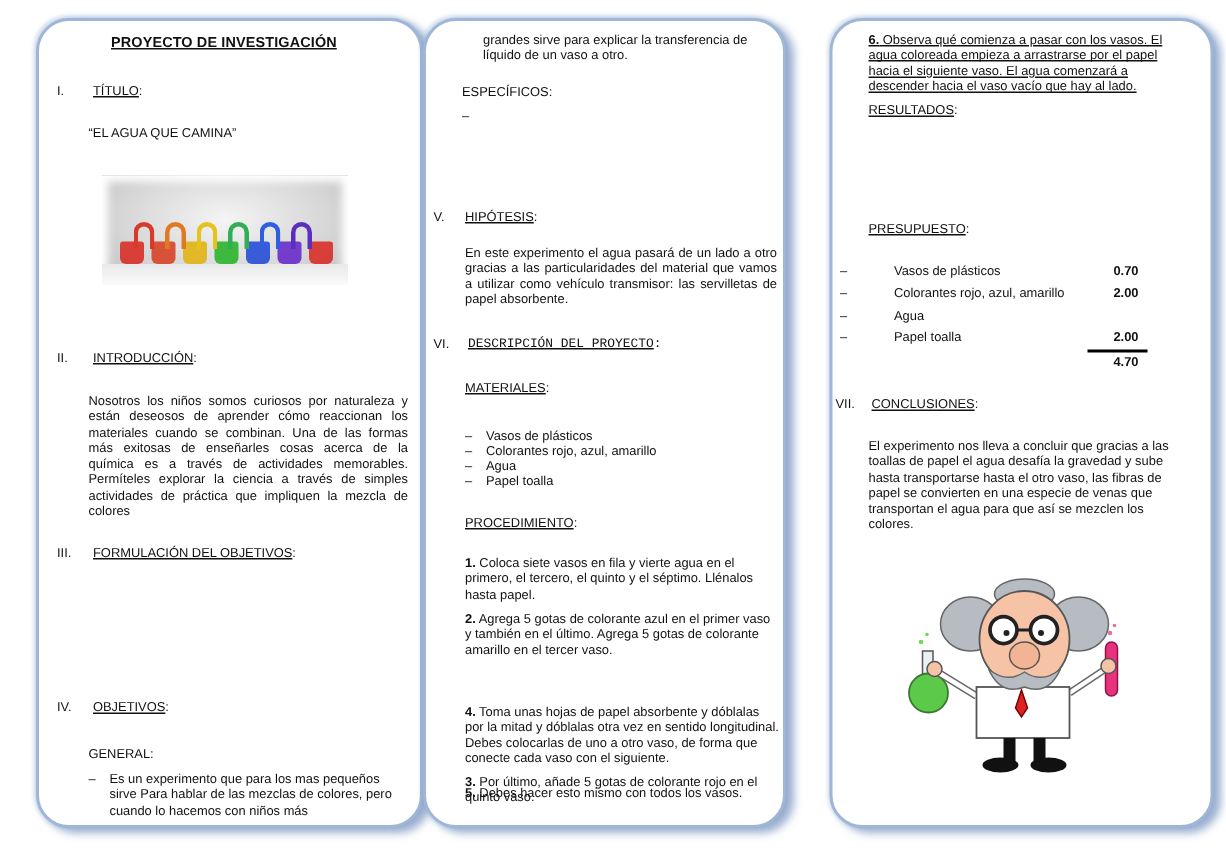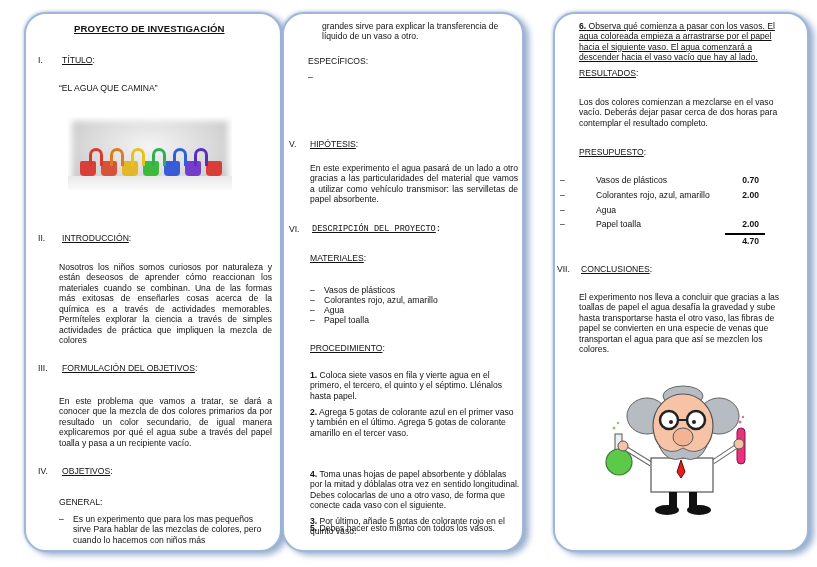--- a/index.html
+++ b/index.html
@@ -78,21 +78,20 @@
   <div>
     <span class="roman" style="left:12px; top:219px;">II.</span>
     <span class="abs" style="left:36px; top:219px;"><span class="u">INTRODUCCIÓN</span><span>:</span></span>
   </div>
   <p class="abs just" style="left:33px; top:248px; width:213px;">Nosotros los niños somos curiosos por naturaleza y están deseosos de aprender cómo reaccionan los materiales cuando se combinan. Una de las formas más exitosas de enseñarles cosas acerca de la química es a través de actividades memorables. Permíteles explorar la ciencia a través de simples actividades de práctica que impliquen la mezcla de colores</p>
 
   <div>
     <span class="roman" style="left:12px; top:349px;">III.</span>
     <span class="abs" style="left:36px; top:349px;"><span class="u">FORMULACIÓN DEL OBJETIVOS</span><span>:</span></span>
   </div>
-  <p class="abs just" style="left:33px; top:382px; width:213px;">En este problema que vamos a tratar, se dará a conocer que la mezcla de dos colores primarios da por resultado un color secundario, de igual manera explicaremos por qué el agua sube a través del papel toalla y pasa a un recipiente vacío.</p>
 
   <div>
     <span class="roman" style="left:12px; top:452px;">IV.</span>
     <span class="abs" style="left:36px; top:452px;"><span class="u">OBJETIVOS</span><span>:</span></span>
   </div>
   <div class="abs" style="left:33px; top:483px;">GENERAL:</div>
   <span class="abs" style="left:33px; top:500px;">–</span>
   <p class="abs" style="left:47px; top:500px; width:200px;">Es un experimento que para los mas pequeños sirve Para hablar de las mezclas de colores, pero cuando lo hacemos con niños más</p>
 </div>
 
@@ -130,21 +129,20 @@
     <p class="abs" style="left:26px; top:455px; width:210px;margin-top:47px;"><span class="b">3.</span><span> Por último, añade 5 gotas de colorante rojo en el quinto vaso.</span></p>
     <p class="abs" style="left:26px; top:455px; width:210px;"><span class="b">4.</span><span> Toma unas hojas de papel absorbente y dóblalas por la mitad y dóblalas otra vez en sentido longitudinal. Debes colocarlas de uno a otro vaso, de forma que conecte cada vaso con el siguiente.</span></p>
     <p class="abs" style="left:26px; top:509px; width:210px;"><span class="b">5.</span><span> Debes hacer esto mismo con todos los vasos.</span></p>
   </div>
 </div>
 
 <div class="panel" id="p3">
   <p class="abs" style="left:24px; top:7px; width:214px;text-decoration:underline;"><span class="b">6.</span><span> Observa qué comienza a pasar con los vasos. El agua coloreada empieza a arrastrarse por el papel hacia el siguiente vaso. El agua comenzará a descender hacia el vaso vacío que hay al lado.</span></p>
 
   <div class="abs" style="left:24px; top:54px;"><span class="u">RESULTADOS</span>:</div>
-  <p class="abs" style="left:24px; top:83px; width:212px;">Los dos colores comienzan a mezclarse en el vaso vacío. Deberás dejar pasar cerca de dos horas para contemplar el resultado completo.</p>
 
   <div class="abs" style="left:24px; top:133px;"><span class="u">PRESUPUESTO</span>:</div>
 
   <div>
     <div class="bud-row" style="top:161px;">
       <span class="bud-dash">–</span>
       <span class="bud-item">Vasos de plásticos</span>
       <span class="bud-val">0.70</span>
     </div>
     <div class="bud-row" style="top:176px;">

